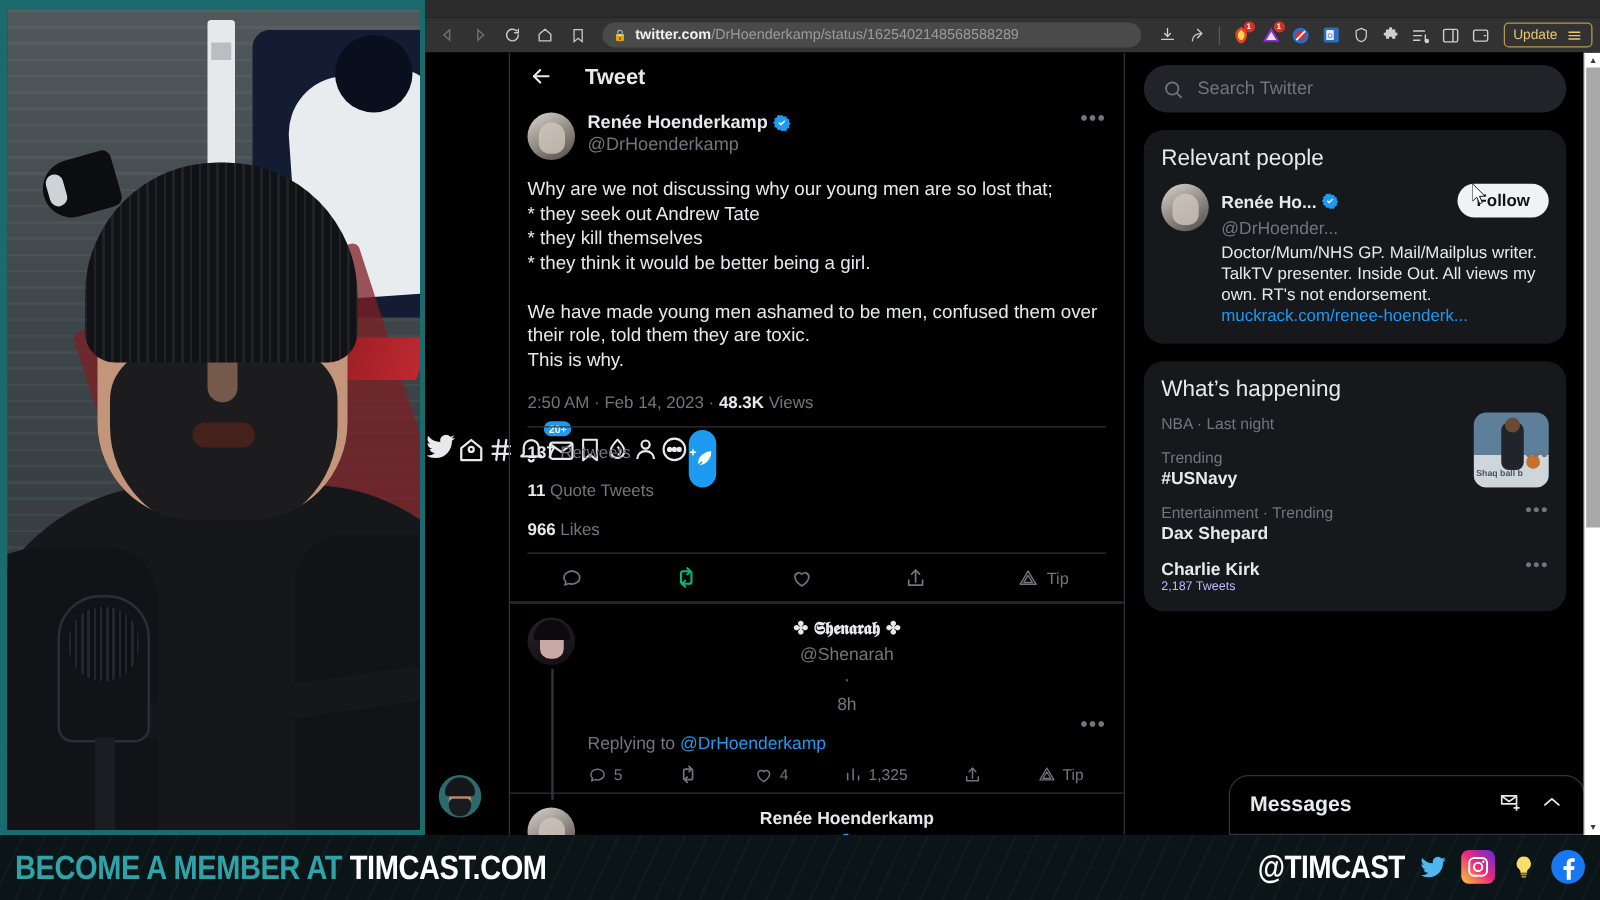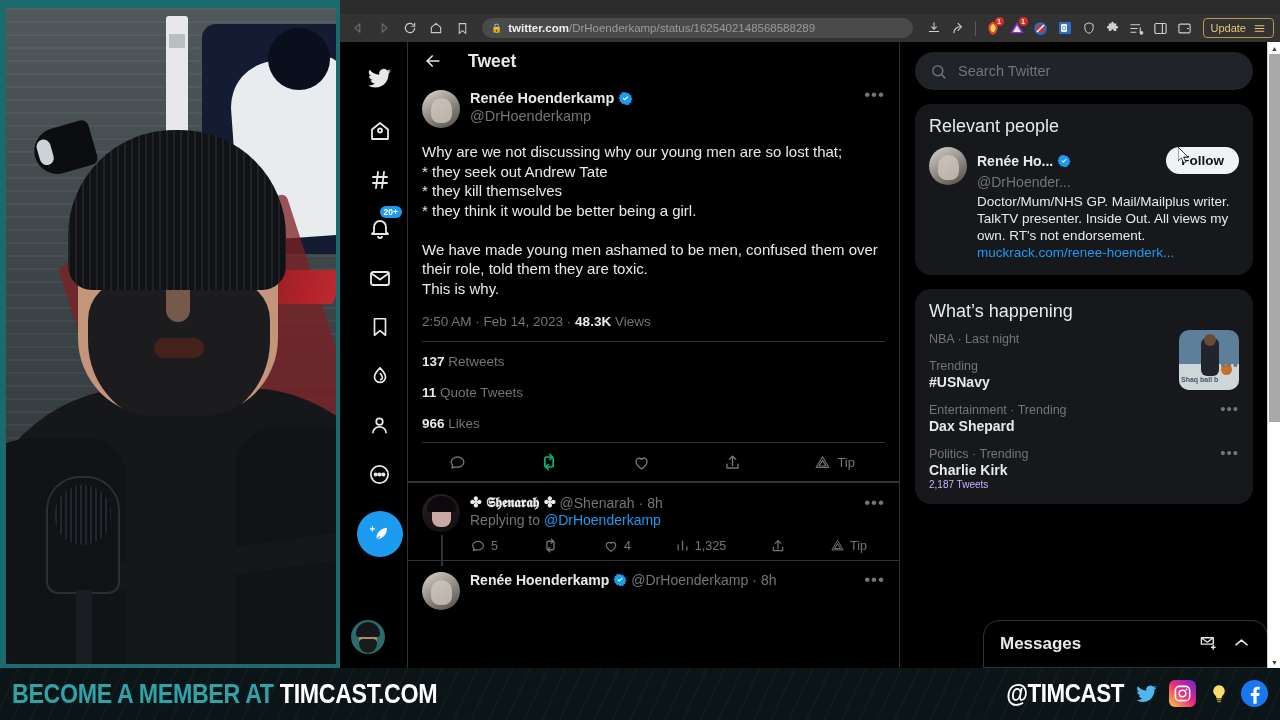--- a/index.html
+++ b/index.html
@@ -60,21 +60,21 @@
   #update-btn { height:20px; border:1px solid #b59b4a; color:#e6c870; border-radius:4px; font-size:11px;
       display:flex; align-items:center; gap:7px; padding:0 7px; margin-left:5px; flex:none; }
 
   
   #page { position:relative; height:626px; background:#000; overflow:hidden; }
   #scrollbar { position:absolute; right:0; top:0; width:13px; height:626px; background:#fff; border-left:1px solid #cfcfcf; }
   #sb-thumb { position:absolute; left:1px; top:12px; width:11px; height:368px; background:#a8a8a8; border-radius:0; }
   .sb-arrow { position:absolute; left:0; width:13px; height:12px; display:flex; align-items:center; justify-content:center; color:#3b3b3b; font-size:7px; }
 
   
-  #twnav { position:absolute; left:0; top:0; width:67px; height:626px; display:flex; flex-direction:column; align-items:center; padding-top:14px;padding-left:12px; }
+  #twnav { position:absolute; left:0; top:0; width:67px; height:626px; display:flex; flex-direction:row; align-items:center; padding-top:14px; }
   .nav-item { width:44px; height:44px; border-radius:22px; display:flex; align-items:center; justify-content:center; color:#e7e9ea; margin-bottom:5px; position:relative; }
   .nav-badge { position:absolute; top:-1px; left:22px; background:#1d9bf0; color:#fff; font-size:8.5px; font-weight:700;
       border-radius:9px; padding:1px 4px; line-height:10px; }
   #compose-btn { width:46px; height:46px; border-radius:23px; background:#1d9bf0; display:flex; align-items:center; justify-content:center; margin-top:10px; }
   #nav-avatar { position:absolute; bottom:14px; left:11px; width:34px; height:34px; border-radius:17px; overflow:hidden; background:#2b6a6d; }
   .av-beanie { position:absolute; left:5px; top:2px; width:24px; height:15px; background:#15161a; border-radius:12px 12px 3px 3px; }
   .av-face { position:absolute; left:8px; top:11px; width:18px; height:20px; background:#b8886c; border-radius:9px 9px 8px 8px; }
   .av-beard { position:absolute; left:8px; top:19px; width:18px; height:14px; background:#1a1b1f; border-radius:4px 4px 9px 9px; }
 
   
@@ -108,21 +108,21 @@
   .act { color:#71767b; display:flex; align-items:center; gap:6px; font-size:13px; }
   .act.rt-on { color:#00ba7c; }
 
   #reply-box { display:flex; align-items:center; gap:12px; padding:15px 14px; position:relative; }
   #reply-placeholder { color:#71767b; font-size:17px; flex:1; }
   #reply-btn { background:#1d9bf0; color:#fff; font-size:14px; font-weight:700; border-radius:16px; padding:8px 17px; }
 
   .comment { display:flex; gap:10px; padding:11px 14px 6px 14px; border-top:1px solid #2f3336; position:relative; }
   .thread-line { position:absolute; left:33px; top:52px; bottom:-6px; width:2px; background:#2f3336; }
   .c-body { flex:1; min-width:0; }
-  .c-head { display:flex; align-items:center; gap:4px; font-size:14px; }
+  .c-head { display:flex; align-items:center; gap:4px; font-size:14px;flex-direction:column; }
   .c-name { color:#e7e9ea; font-weight:700; }
   .c-name.goth { font-family:"DejaVu Serif", serif; font-weight:700; letter-spacing:-.2px; }
   .c-handle { color:#71767b; }
   .c-reply-to { color:#71767b; font-size:14px; margin-top:1px; }
   .c-reply-to a { color:#1d9bf0; text-decoration:none; }
   .c-text { color:#e7e9ea; font-size:14.5px; line-height:19px; margin-top:3px; }
   .c-actions { display:flex; align-items:center; gap:0; margin-top:9px; padding-right:18px; justify-content:space-between; }
   .c-act { color:#71767b; display:flex; align-items:center; gap:5px; font-size:12.5px; }
 
   
@@ -633,21 +633,20 @@
             <div class="trend-dots">•••</div>
           </div>
 
           <div class="trend">
             <div class="trend-cat">Entertainment · Trending</div>
             <div class="trend-name">Dax Shepard</div>
             <div class="trend-dots">•••</div>
           </div>
 
           <div class="trend">
-            <div class="trend-cat">Politics · Trending</div>
             <div class="trend-name">Charlie Kirk</div>
             <div class="trend-count">2,187 Tweets</div>
             <div class="trend-dots">•••</div>
           </div>
         </div>
 
         <div id="messages-dock">
           <div id="messages-title">Messages</div>
           <div id="dock-icons">
             <div class="dock-ico">

